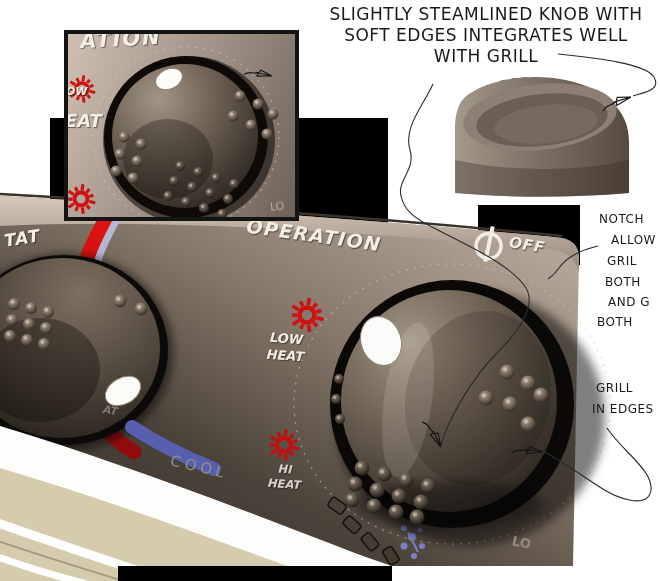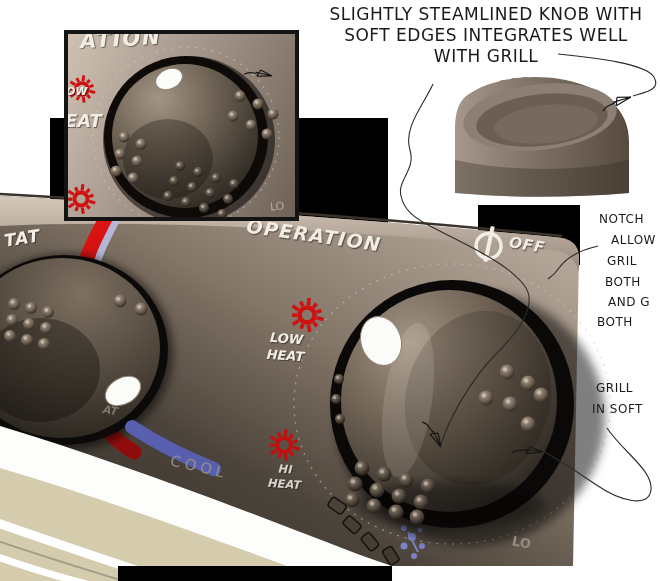--- a/index.html
+++ b/index.html
@@ -416,15 +416,15 @@
     <div>SOFT EDGES INTEGRATES WELL</div>
     <div>WITH GRILL</div>
   </div>
   <div class="note" style="left:599px;top:212px;z-index:50;">NOTCH</div>
   <div class="note" style="left:611px;top:233px;z-index:50;">ALLOW</div>
   <div class="note" style="left:607px;top:254px;z-index:50;">GRIL</div>
   <div class="note" style="left:605px;top:275px;z-index:50;">BOTH</div>
   <div class="note" style="left:608px;top:295px;z-index:50;">AND G</div>
   <div class="note" style="left:597px;top:315px;z-index:50;">BOTH</div>
   <div class="note" style="left:596px;top:381px;z-index:50;">GRILL</div>
-  <div class="note" style="left:592px;top:402px;z-index:50;">IN SOFT</div>
+  <div class="note" style="left:592px;top:402px;z-index:50;">IN EDGES</div>
 
 </div>
 
 </body></html>

